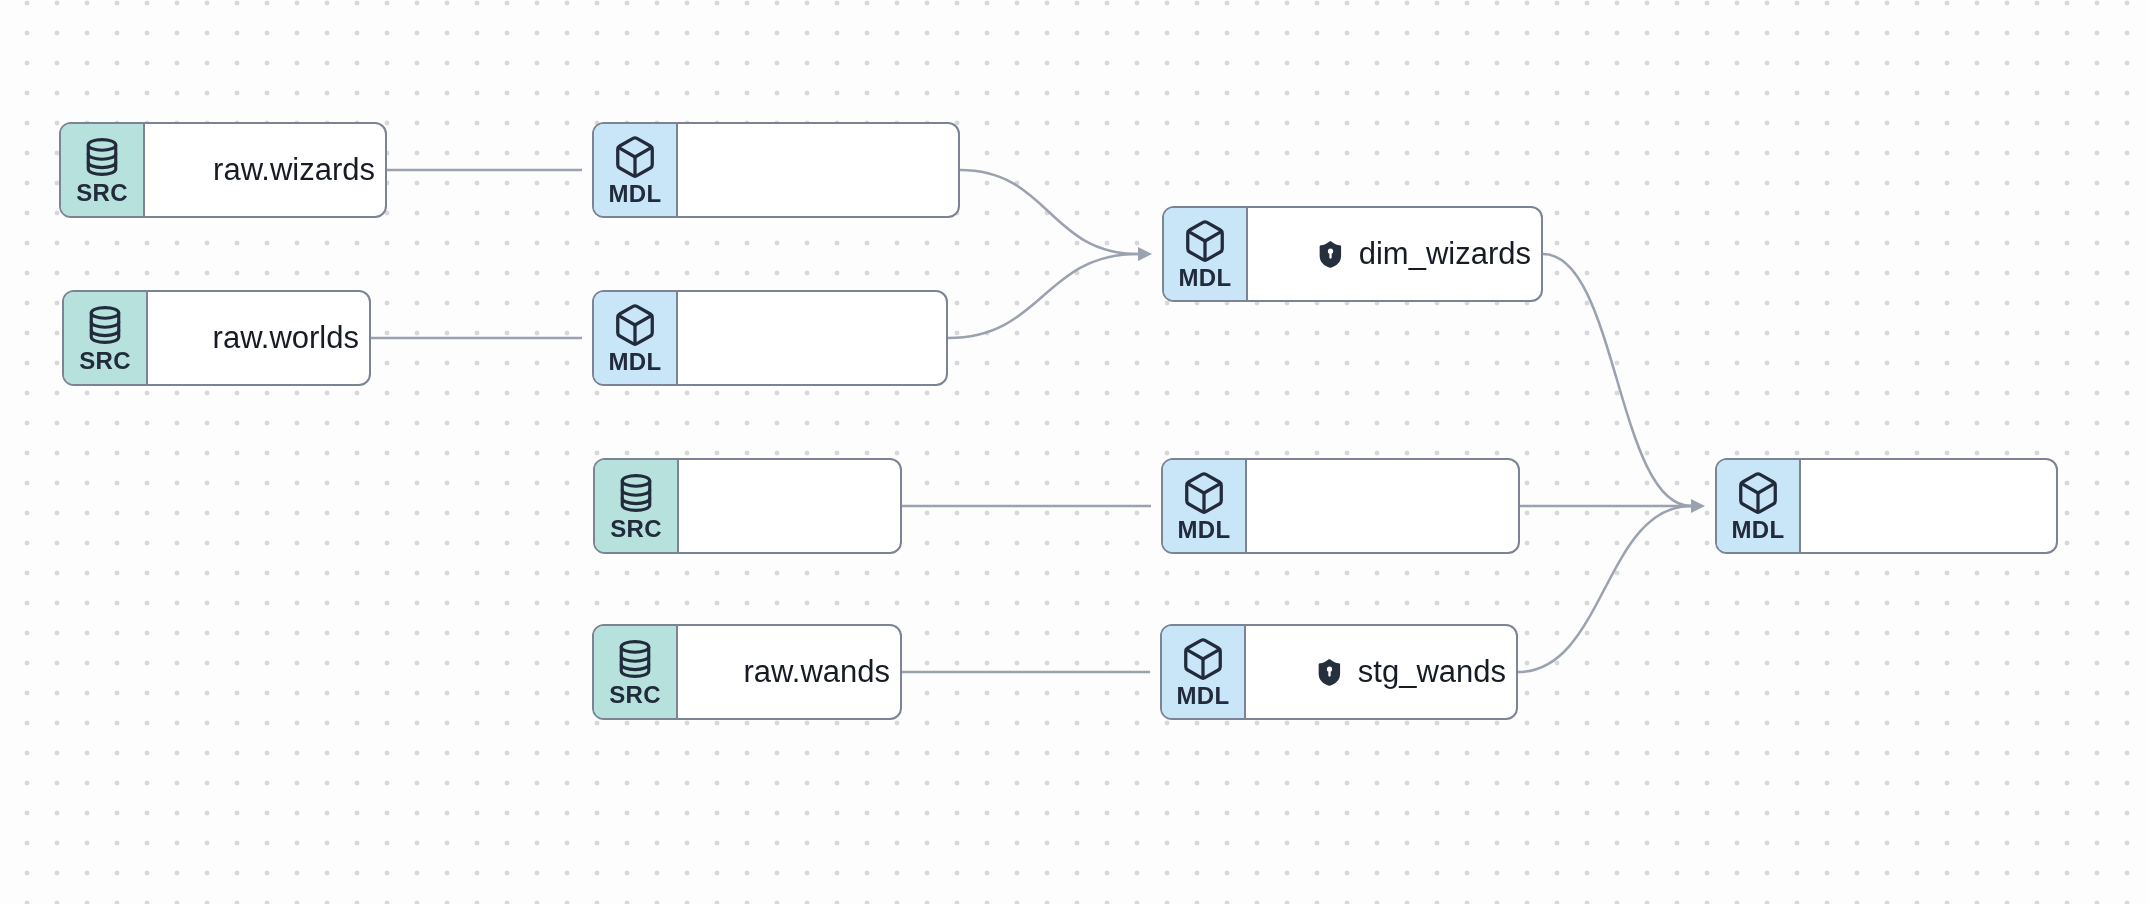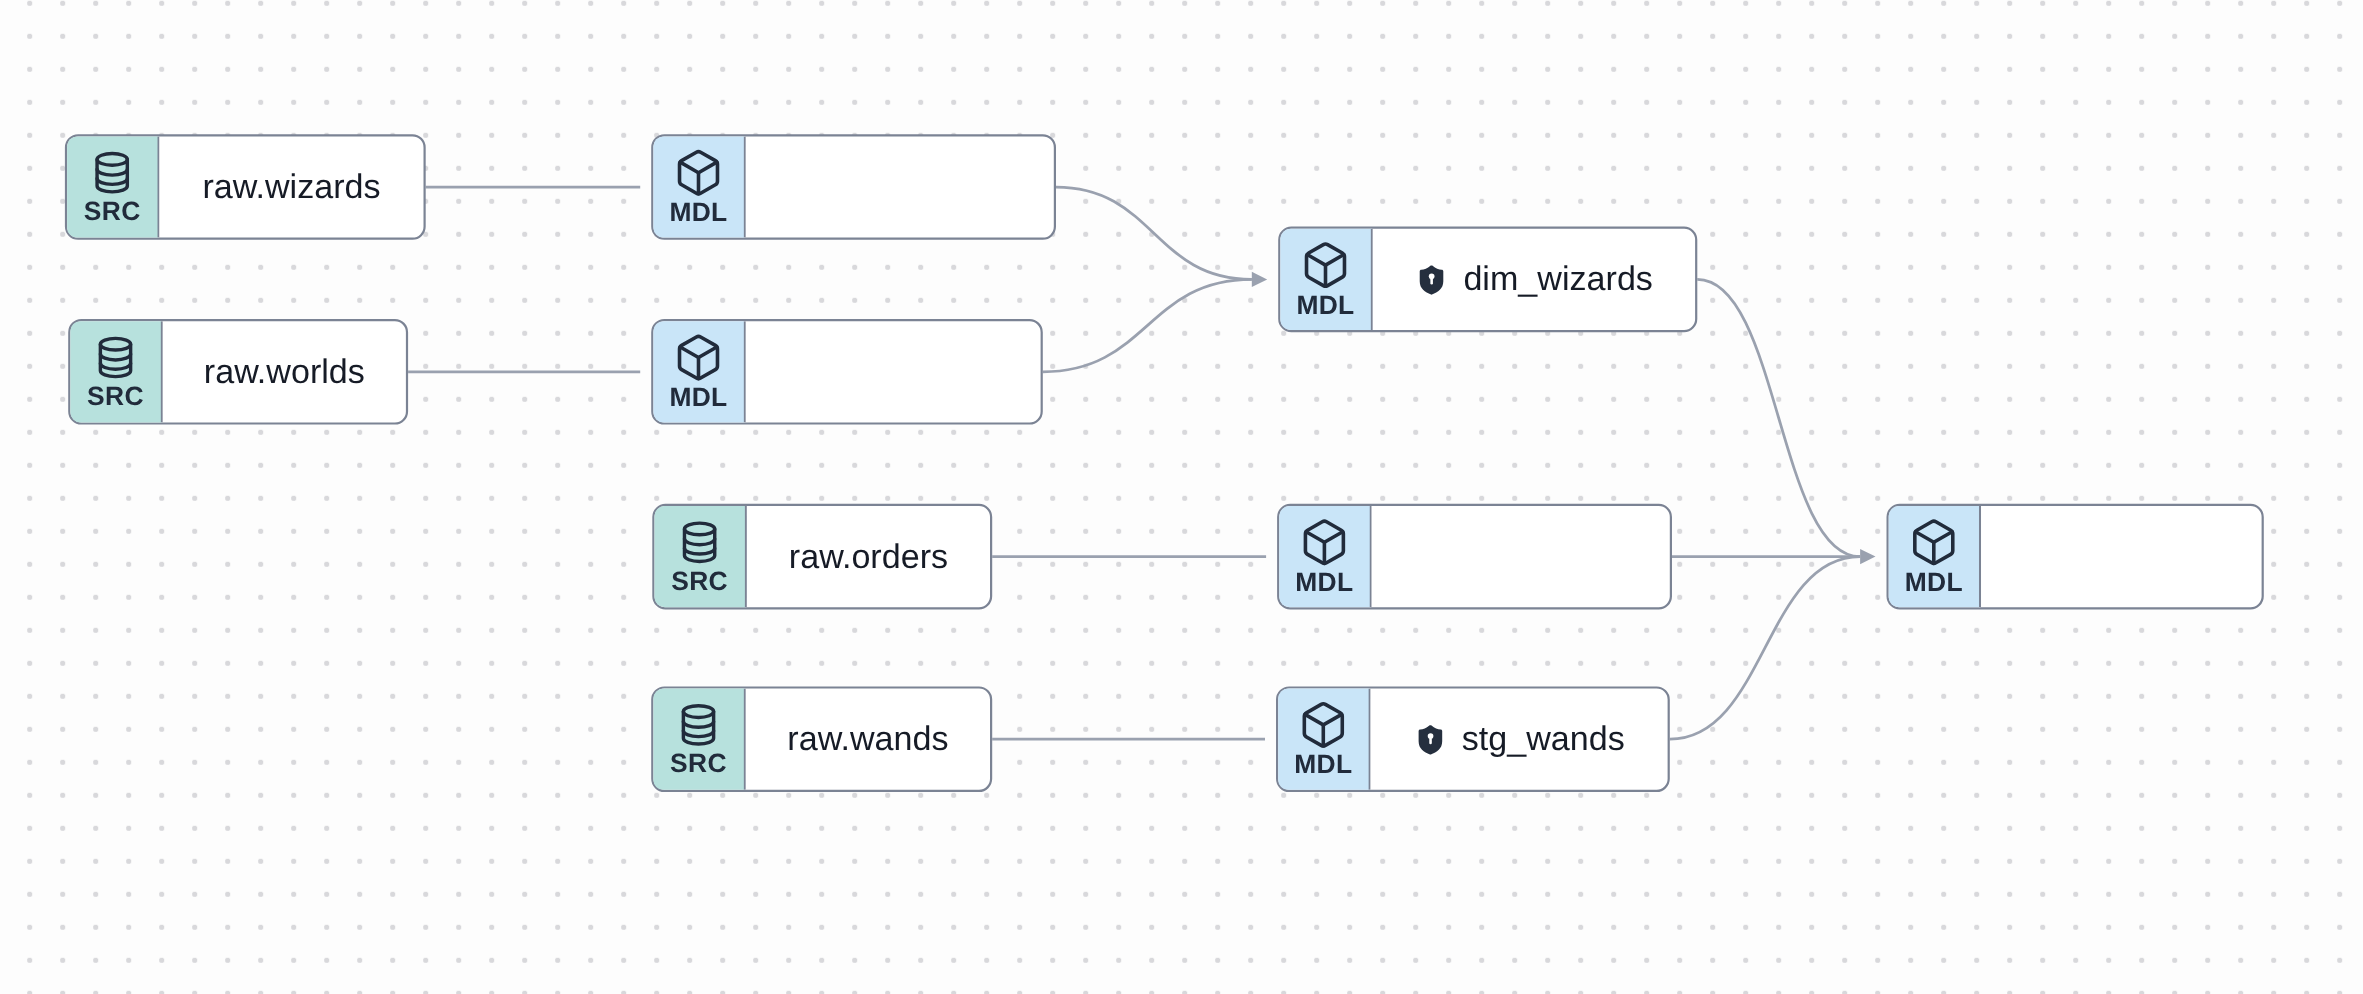--- a/index.html
+++ b/index.html
@@ -26,21 +26,21 @@
     align-items:center;justify-content:center;gap:2px;
     border-right:2.5px solid var(--border,#7b8394);
     border-radius:9px 0 0 9px;
     color:var(--badge-text,#212b3b);
   }
   .badge.src{background:var(--src-badge,#b7e1dd)}
   .badge.mdl{background:var(--mdl-badge,#c9e5f8)}
   .badge-icon svg,.shield svg{display:block}
   .badge-label{font-size:24px;font-weight:700;line-height:1;letter-spacing:.3px}
   .body{
-    flex:1;display:flex;align-items:center;justify-content:center;gap:13px;
+    flex:1;display:flex;align-items:center;justify-content:flex-end;gap:13px;
     font-size:31px;font-weight:500;color:var(--label,#161b26);
     padding:0 10px;white-space:nowrap;overflow:hidden;
   }
 </style>
 </head>
 <body>
 
 <div class="canvas" style="width: 2148px; height: 904px;">
   <svg class="edge-layer" width="2148" height="904">
       <path class="edge" d="M 387 170 L 582 170"></path>
@@ -139,23 +139,20 @@
           <span class="badge-icon">
             <svg width="44" height="44" viewBox="0 0 24 24" fill="none" stroke="currentColor" stroke-width="1.7" stroke-linecap="round" stroke-linejoin="round">
               <ellipse cx="12" cy="5.4" rx="7.5" ry="2.9"></ellipse>
               <path d="M4.5 5.4v13.2c0 1.6 3.36 2.9 7.5 2.9s7.5-1.3 7.5-2.9V5.4"></path>
               <path d="M4.5 10.3c0 1.6 3.36 2.9 7.5 2.9s7.5-1.3 7.5-2.9"></path>
               <path d="M4.5 14.9c0 1.6 3.36 2.9 7.5 2.9s7.5-1.3 7.5-2.9"></path>
             </svg>
           </span>
           <span class="badge-label">SRC</span>
         </div>
-        <div class="body">
-          <span class="node-label">raw.orders</span>
-        </div>
       </div>
       <div class="node" style="left: 1161px; top: 458px; width: 359px; height: 96px;">
         <div class="badge mdl">
           <span class="badge-icon">
             <svg width="46" height="46" viewBox="0 0 24 24" fill="none" stroke="currentColor" stroke-width="1.7" stroke-linecap="round" stroke-linejoin="round">
               <path d="M21 8a2 2 0 0 0-1-1.73l-7-4a2 2 0 0 0-2 0l-7 4A2 2 0 0 0 3 8v8a2 2 0 0 0 1 1.73l7 4a2 2 0 0 0 2 0l7-4A2 2 0 0 0 21 16Z"></path>
               <path d="m3.3 7 8.7 5 8.7-5"></path>
               <path d="M12 22V12"></path>
             </svg>
           </span>

